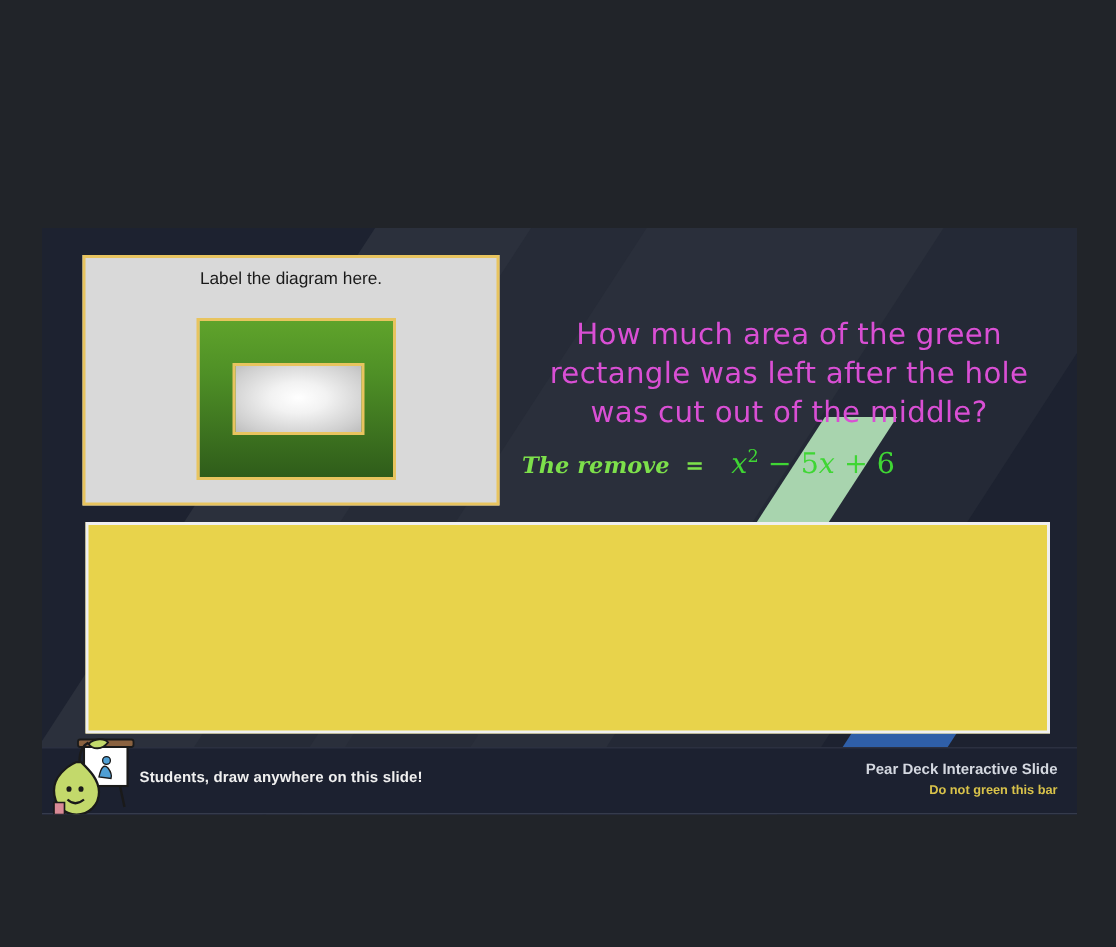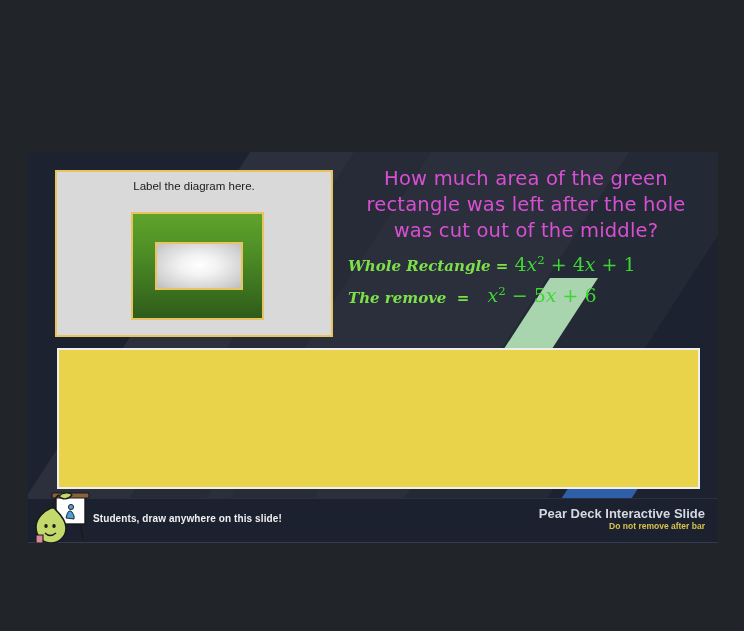--- a/index.html
+++ b/index.html
@@ -132,20 +132,21 @@
     left: 318px; top: 14px;
     width: 360px;
   }
   #question-text {
     font-family: "DejaVu Sans", sans-serif;
     font-size: 19.5px;
     line-height: 26px;
     color: #d94fd4;
     text-align: center;
     letter-spacing: 0.2px;
+    margin-top: 44px;
   }
   .formula-row {
     display: flex;
     align-items: baseline;
     margin-top: 9px;
     padding-left: 2px;
     color: #5ae04b;
   }
   .formula-label {
     font-family: "DejaVu Serif", serif;
@@ -202,21 +203,21 @@
     color: #f0f0f0;
     letter-spacing: 0.1px;
   }
   #pd-right {
     position: absolute;
     right: 13px; top: 9px;
     text-align: right;
     line-height: 12px;
   }
   #pd-right-line1 {
-    font-size: 13px;
+    font-size: 10px;
     font-weight: bold;
     color: #d4d8e0;
   }
   #pd-right-line2 {
     font-size: 8.5px;
     font-weight: bold;
     color: #d8c24a;
   }
 
   
@@ -244,24 +245,20 @@
     <div id="diagram-panel">
       <div id="diagram-label">Label the diagram here.</div>
       <div id="green-rect">
         <div id="hole-rect"></div>
       </div>
     </div>
 
     <div id="question-block">
       <div id="question-text">How much area of the green rectangle was left after the hole was cut out of the middle?</div>
 
-      <div class="formula-row">
-        <span class="formula-label">Whole Rectangle =</span>
-        <span class="formula-expr"><span>4</span><i>x</i><sup>2</sup><span> + </span><span>4</span><i>x</i><span> + </span><span>1</span></span>
-      </div>
 
       <div class="formula-row">
         <span class="formula-label">The remove  =</span>
         <span class="formula-expr">&nbsp;&nbsp;<span></span><i>x</i><sup>2</sup><span> − </span><span>5</span><i>x</i><span> + </span><span>6</span></span>
       </div>
     </div>
 
     <div id="answer-box"></div>
 
     <div id="pd-bar">
@@ -288,18 +285,18 @@
         <ellipse cx="24" cy="38" rx="1.7" ry="1.9" fill="#1a1a1a"></ellipse>
         <path d="M15 45 Q20 50 26 45" fill="none" stroke="#1a1a1a" stroke-width="1.5"></path>
 
         <path d="M6 47 L13 47 L13 55 L6 55 Z" fill="#d98a96" stroke="#1a1a1a" stroke-width="1.1"></path>
       </svg>
 
       <div id="pd-text">Students, draw anywhere on this slide!</div>
 
       <div id="pd-right">
         <div id="pd-right-line1">Pear Deck Interactive Slide</div>
-        <div id="pd-right-line2">Do not remove after bar</div>
+        <div id="pd-right-line2">Do not green this bar</div>
       </div>
     </div>
 
   </div>
 </div>
 
 </body></html>

